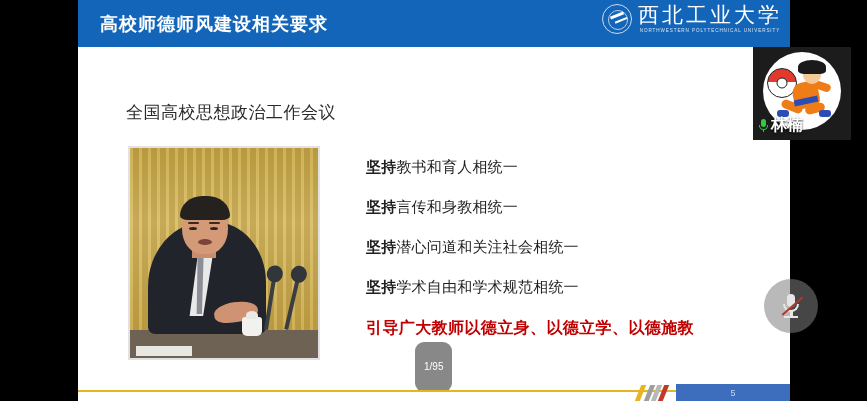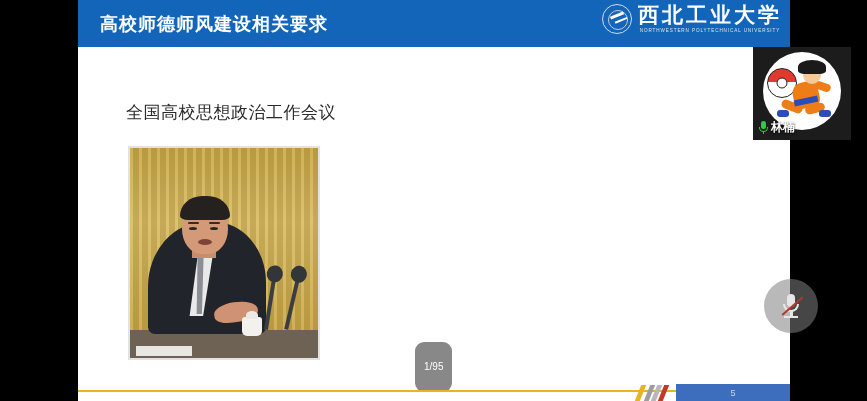--- a/index.html
+++ b/index.html
@@ -58,21 +58,21 @@
   .logo-mark::after {
     content: "";
     position: absolute; left: 7px; top: 9px;
     width: 14px; height: 3px;
     background: #ffffff;
     transform: rotate(-22deg);
     box-shadow: 2px 6px 0 -0.5px #ffffff;
   }
   .logo-text-wrap { display: flex; flex-direction: column; line-height: 1; }
   .logo-cn {
-    color: #ffffff; font-size: 21px; font-weight: bold;
+    color: #ffffff; font-size: 21px; font-weight: normal;
     letter-spacing: 3px; white-space: nowrap;
     font-family: "Liberation Serif", "DejaVu Serif", serif;
   }
   .logo-en {
     color: #d7e4f4; font-size: 4.6px; letter-spacing: 0.9px;
     margin-top: 3px; white-space: nowrap; text-align: center;
   }
 
   
   .slide-title {
@@ -314,21 +314,21 @@
     position: absolute; left: 1px; top: 6px;
     width: 9px; height: 5px;
     border: 1.4px solid #2ecc40; border-top: none;
     border-radius: 0 0 6px 6px;
   }
   .mic-on .stem {
     position: absolute; left: 4.6px; top: 10px;
     width: 1.8px; height: 3px; background: #2ecc40;
   }
   .participant-name {
-    color: #ffffff; font-size: 12px; font-weight: bold;
+    color: #ffffff; font-size: 16px; font-weight: bold;
     text-shadow: 0 1px 2px #000;
   }
 
   
   .mute-btn {
     position: absolute; left: 764px; top: 279px;
     width: 54px; height: 54px; border-radius: 50%;
     background: rgba(128,128,128,0.55);
     border: none; cursor: pointer;
   }
@@ -396,21 +396,36 @@
       <div class="eye-l"></div>
       <div class="eye-r"></div>
       <div class="mouth"></div>
       <div class="hand"></div>
       <div class="cup"></div>
       <div class="mic1"></div>
       <div class="mic2"></div>
       <div class="paper"></div>
     </div>
 
-
+    <div class="bullets">
+      <div class="bullet-line">
+        <b>坚持</b><span>教书和育人相统一</span>
+      </div>
+      <div class="bullet-line">
+        <b>坚持</b><span>言传和身教相统一</span>
+      </div>
+      <div class="bullet-line">
+        <b>坚持</b><span>潜心问道和关注社会相统一</span>
+      </div>
+      <div class="bullet-line">
+        <b>坚持</b><span>学术自由和学术规范相统一</span>
+      </div>
+    </div>
+
+    <div class="red-line">引导广大教师以德立身、以德立学、以德施教</div>
 
     <div class="page-badge">1/95</div>
 
     <div class="bottom-rule"></div>
     <div class="bottom-block">
       <div class="stripe-set">
         <div class="stripe s1"></div>
         <div class="stripe s2"></div>
         <div class="stripe s3"></div>
         <div class="stripe s4"></div>

